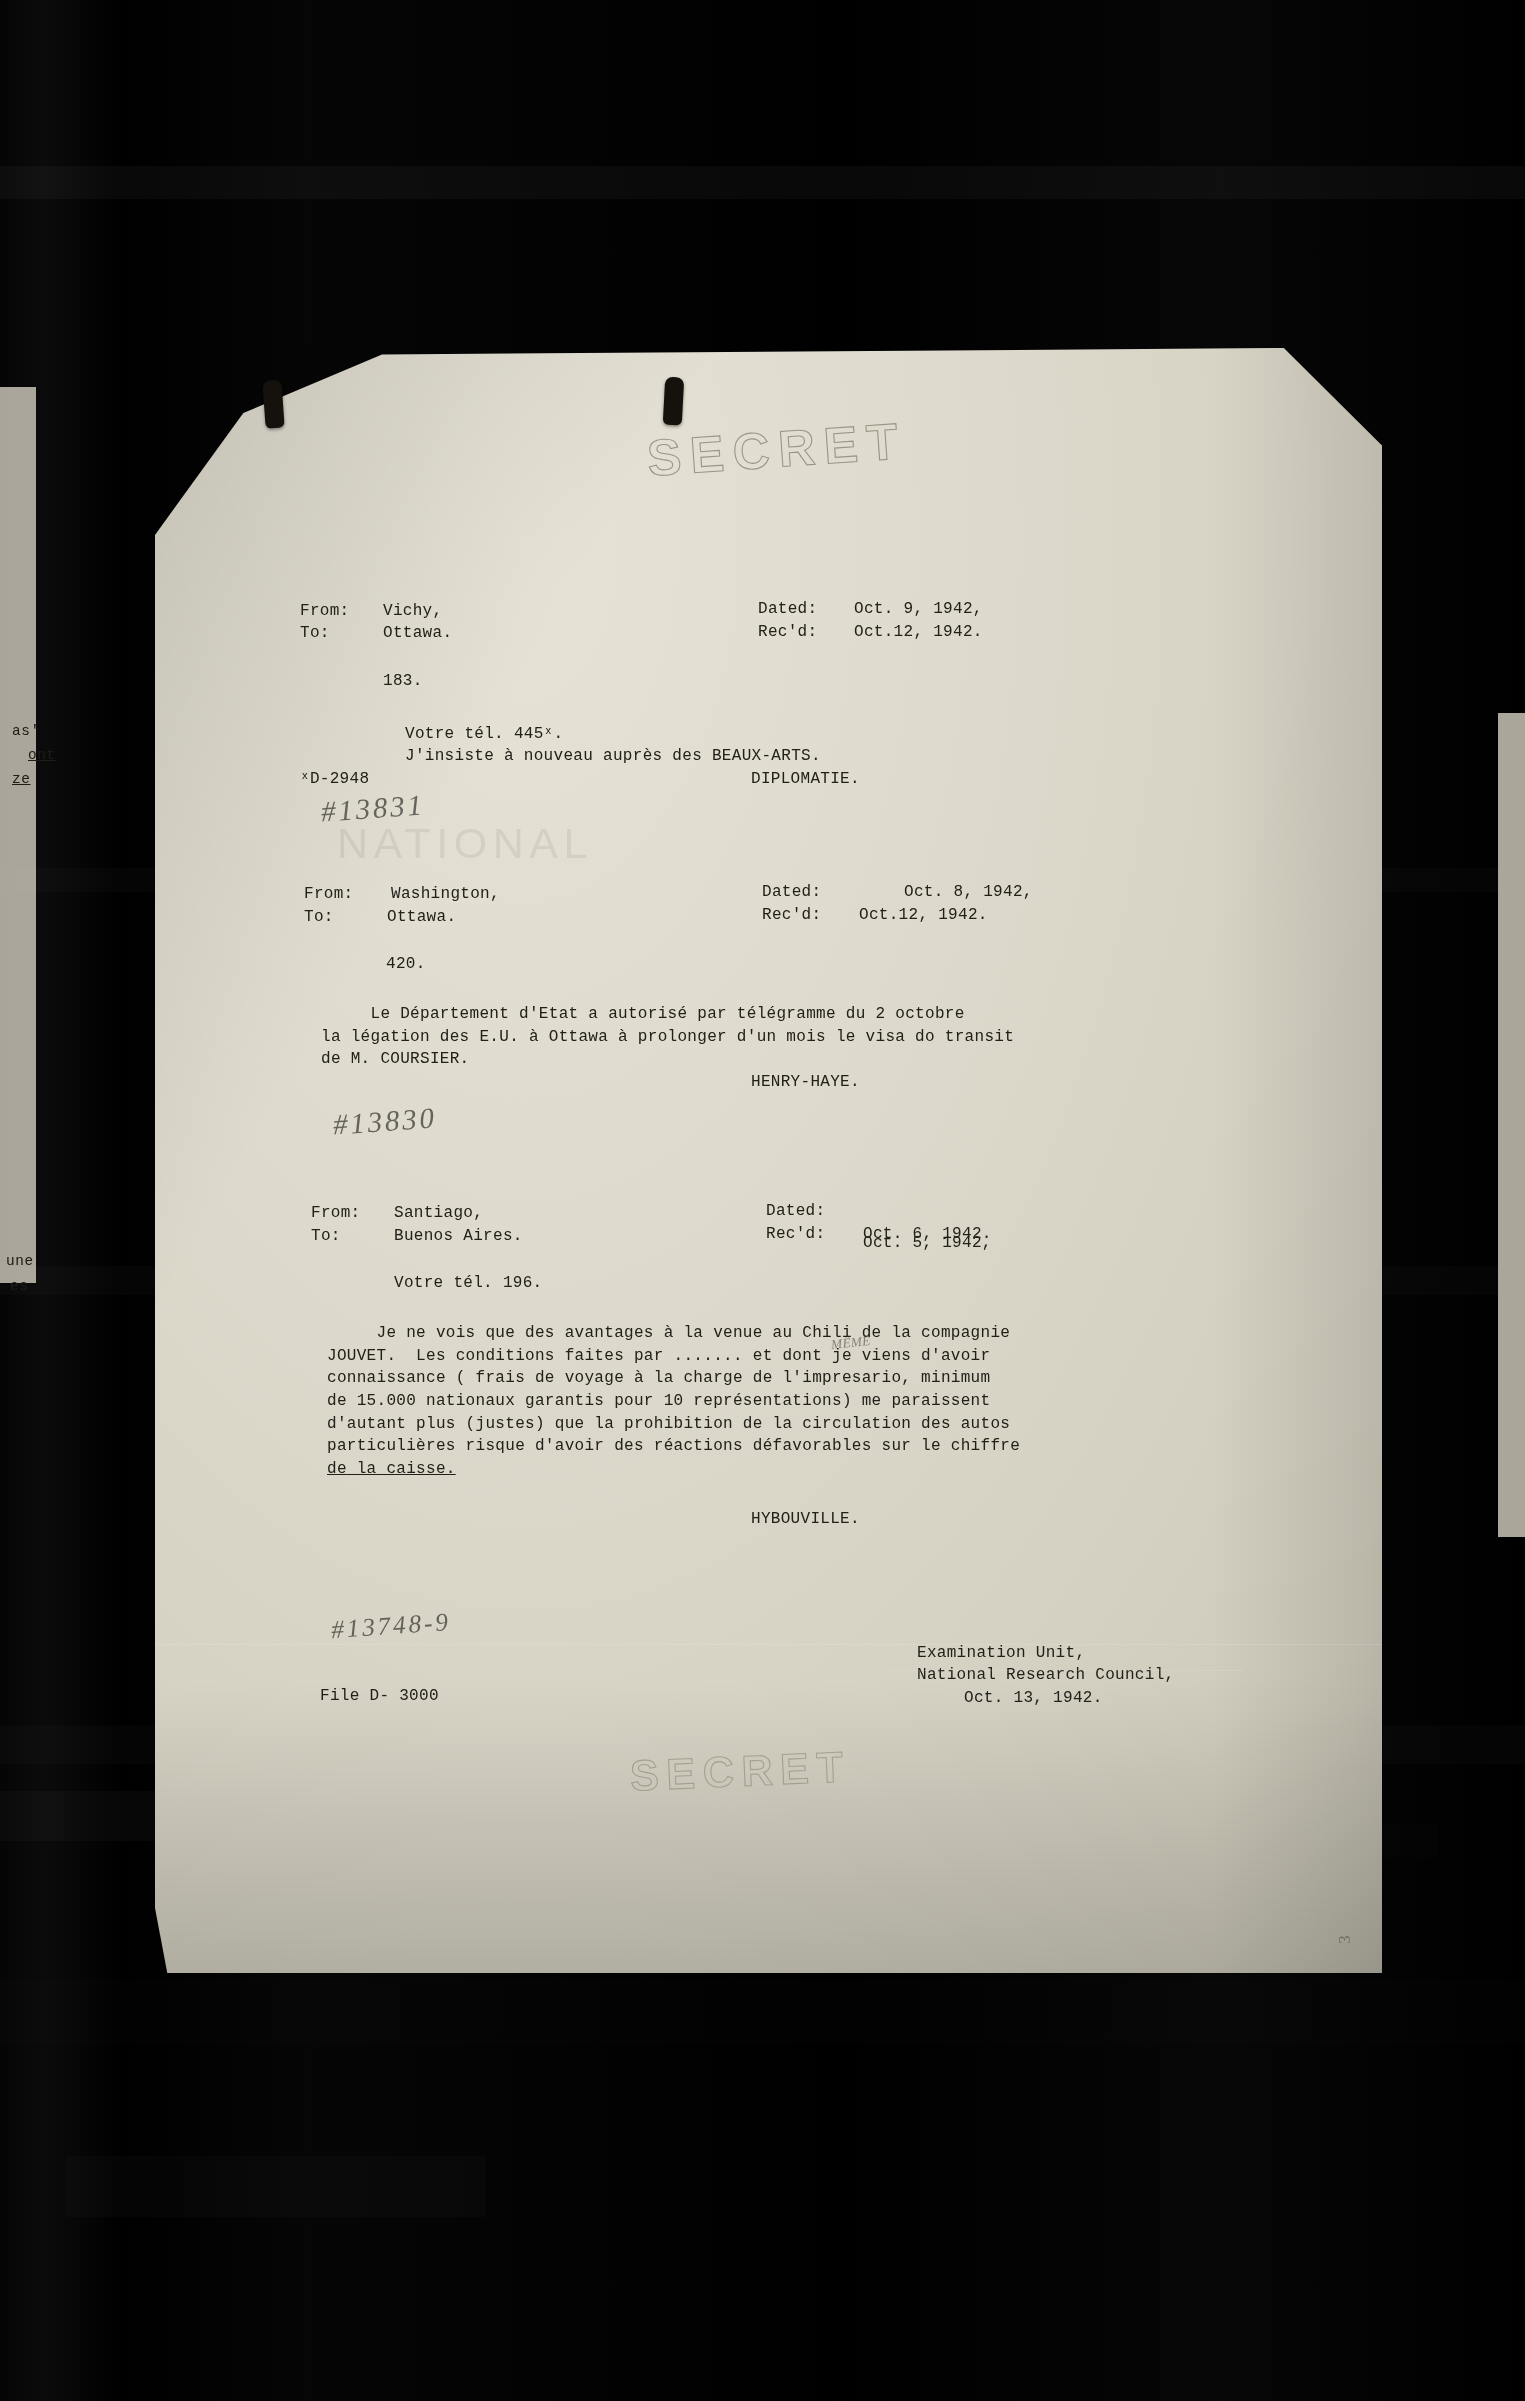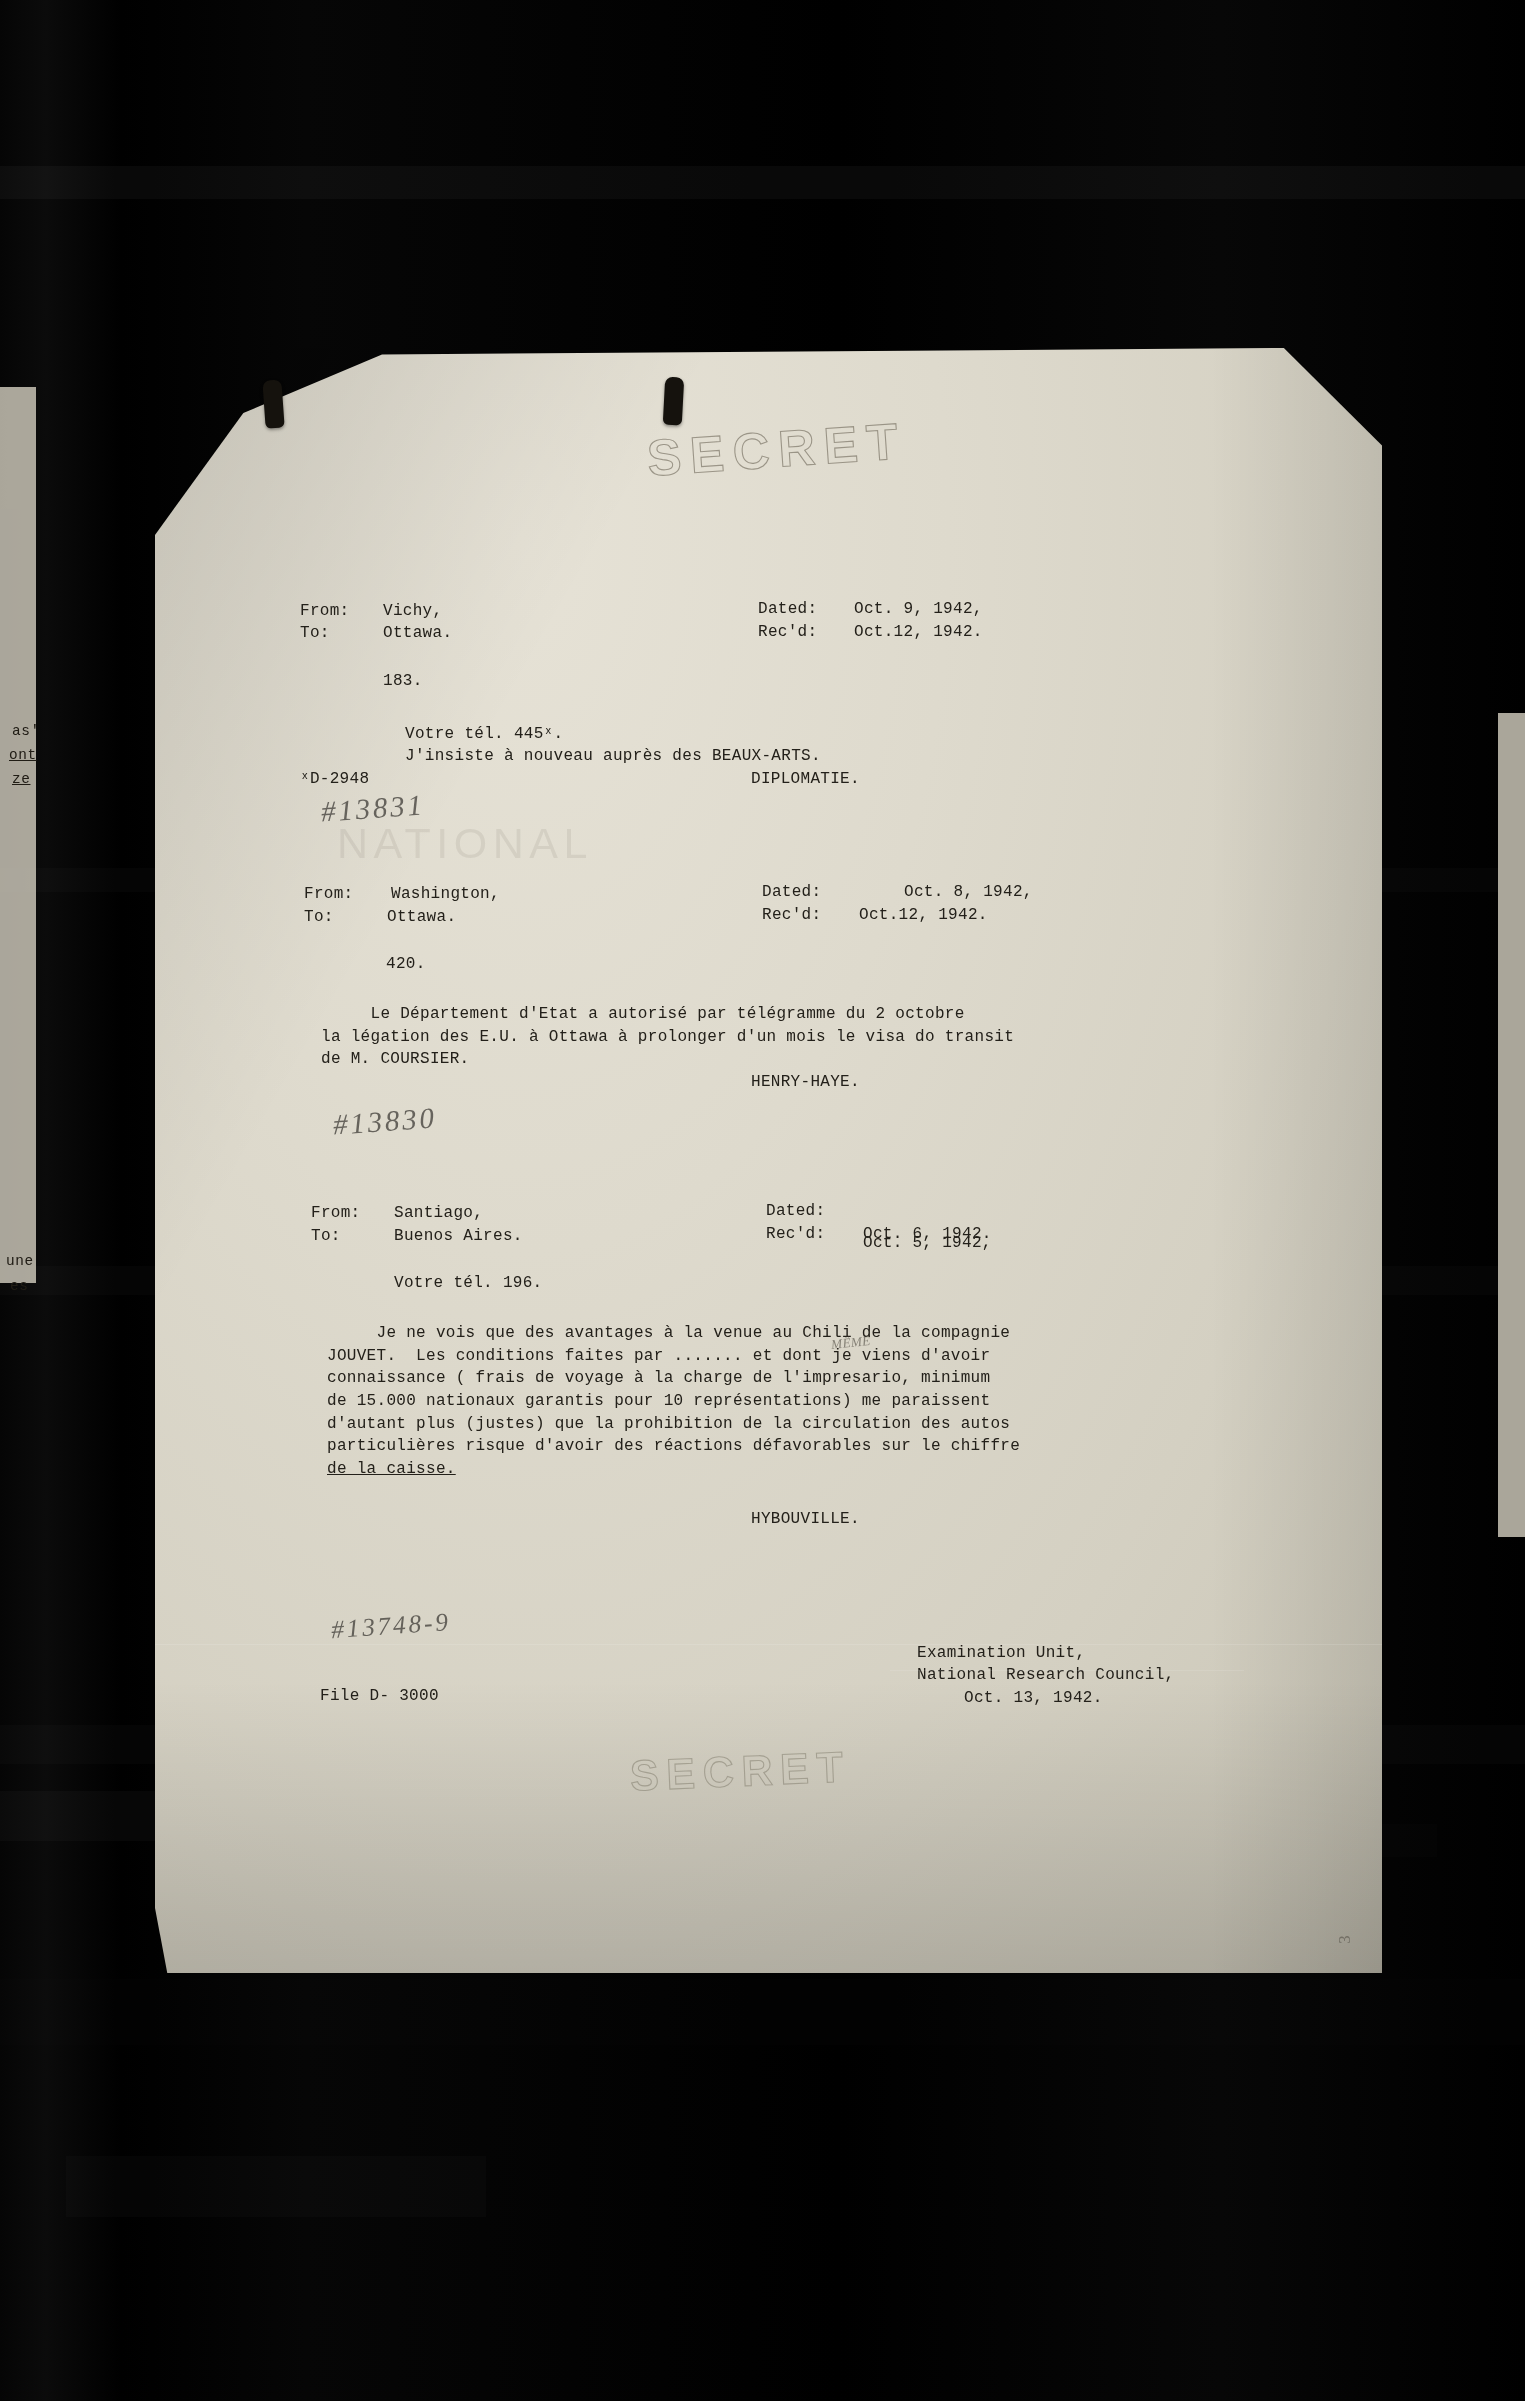--- a/index.html
+++ b/index.html
@@ -211,21 +211,21 @@
 <div class="film-band" style="top:868px;height:24px;opacity:.6;"></div>
 <div class="film-band" style="top:1266px;height:29px;opacity:.5;"></div>
 <div class="film-band" style="top:1725px;height:39px;opacity:.55;"></div>
 <div class="film-band" style="top:1979px;height:66px;opacity:.25;"></div>
 <div class="film-streak" style="left:0;top:1791px;width:232px;height:50px;opacity:.5;"></div>
 <div class="film-streak" style="left:66px;top:2156px;width:420px;height:61px;opacity:.35;"></div>
 <div class="film-streak" style="left:1161px;top:1824px;width:276px;height:33px;opacity:.25;"></div>
 
 <div class="frag left" style="top:387px;height:896px;">
   <div class="frag-text" style="left:34px;top:332px;">as'</div>
-  <div class="frag-text" style="left:31px;top:356px;text-decoration:underline;">ont</div>
+  <div class="frag-text" style="left:50px;top:356px;text-decoration:underline;">ont</div>
   <div class="frag-text" style="left:34px;top:380px;text-decoration:underline;">ze</div>
   <div class="frag-text" style="left:28px;top:862px;">une</div>
   <div class="frag-text" style="left:32px;top:887px;">es</div>
 </div>
 <div class="frag right" style="top:713px;height:824px;"></div>
 
 <div class="sheet-wrap">
   <div class="sheet"></div>
   <div class="sheet-shade"></div>
 

